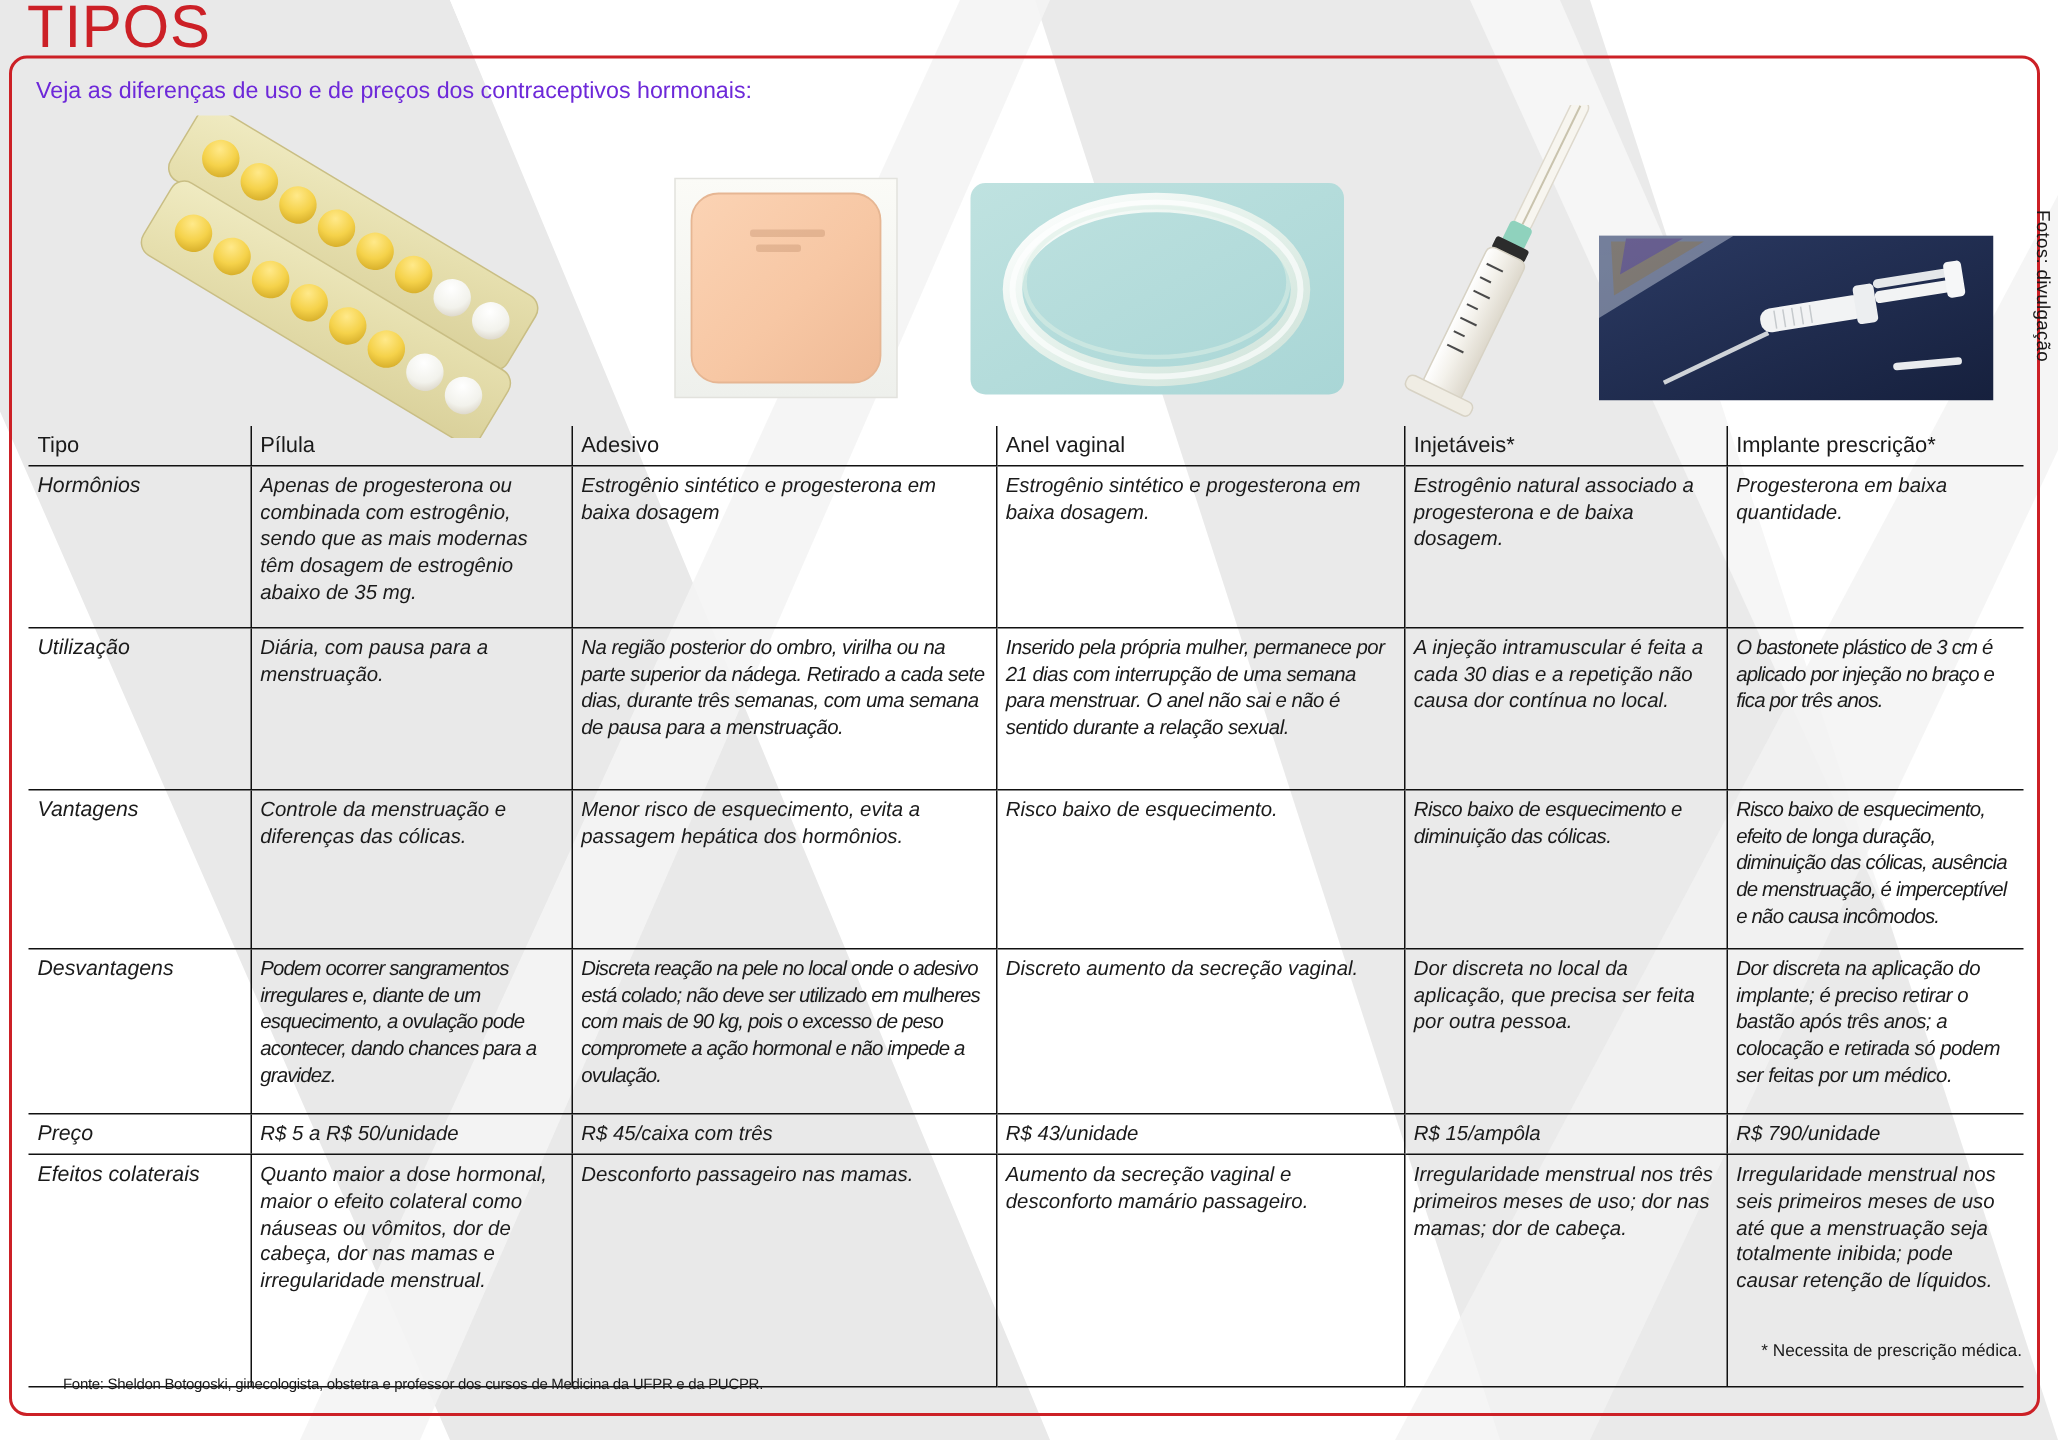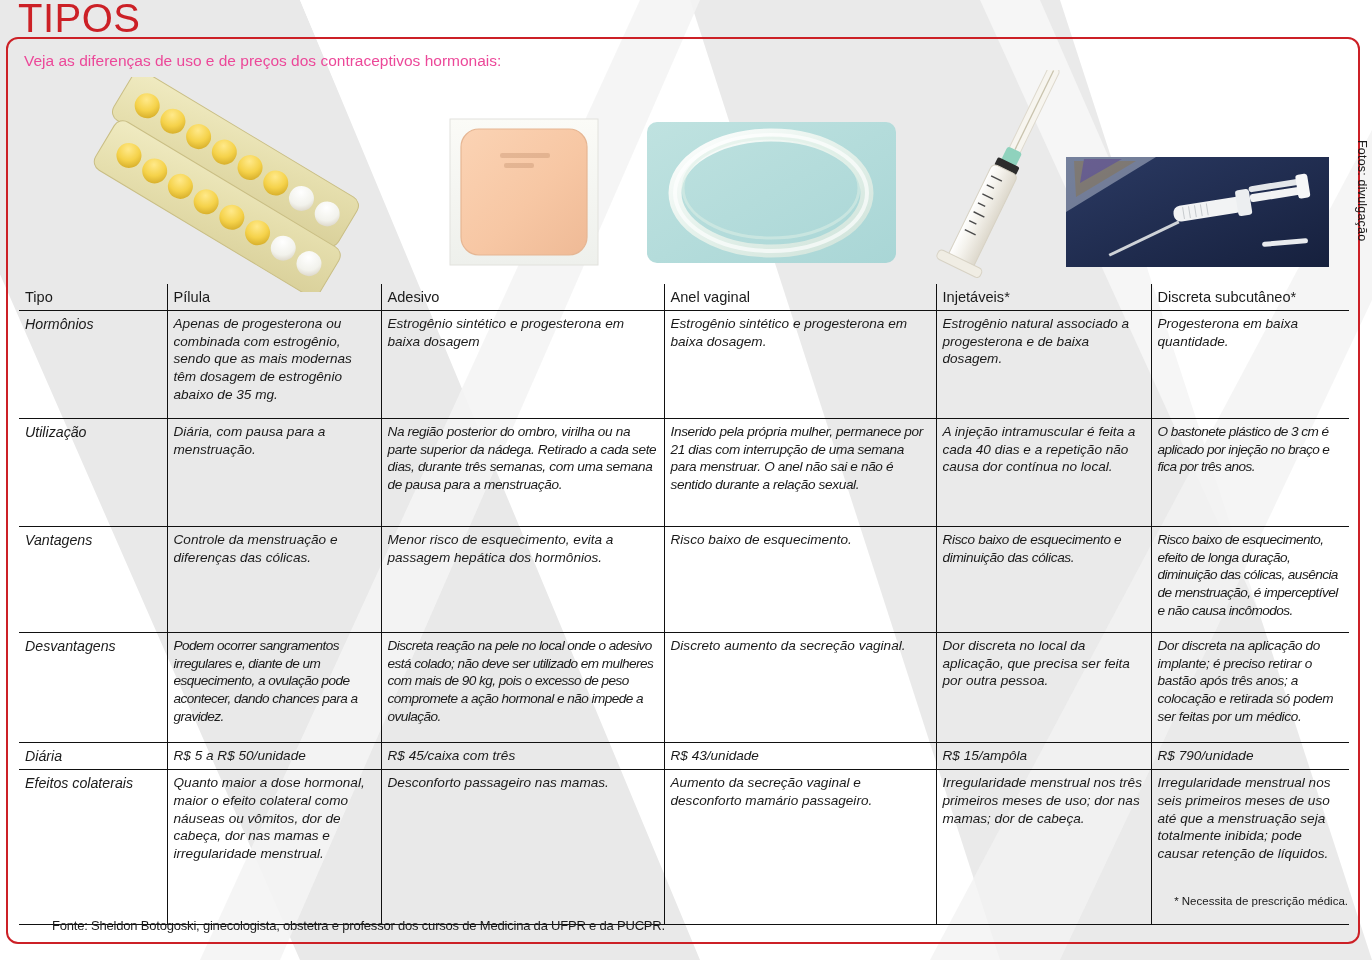--- a/index.html
+++ b/index.html
@@ -33,21 +33,21 @@
     border:2px solid #cc2026;
     border-radius:12px;
     box-sizing:border-box;
     z-index:2;
     background:transparent;
   }
 
   
   #intro{
     position:absolute;left:24px;top:52px;
-    font-size:15.5px;color:#ec4899;
+    font-size:15.5px;color:#6d28d9;
     z-index:6;
   }
 
   
   #photos{position:absolute;left:0;top:72px;width:1372px;height:220px;z-index:4;}
   .photo{position:absolute;}
 
   
   #photo-pill{left:60px;top:5px;width:330px;height:215px;}
   
@@ -110,21 +110,21 @@
 
   
   #medfootnote{
     position:absolute;right:24px;top:895px;
     font-size:11.5px;z-index:7;
   }
 
   
   #source{
     position:absolute;left:42px;top:918px;
-    font-size:13px;letter-spacing:-0.2px;z-index:7;margin-left:10px;
+    font-size:10px;letter-spacing:-0.2px;z-index:7;
   }
 </style>
 </head>
 <body>
 
 <div id="watermark">
   <svg width="1372" height="960" viewBox="0 0 1372 960">
     <defs>
       <linearGradient id="gsoft" x1="0" y1="0" x2="1" y2="1">
         <stop offset="0%" stop-color="#d9d9d9"></stop>
@@ -323,58 +323,58 @@
         <col class="c4">
         <col class="c5">
   </colgroup>
   <thead>
     <tr>
       <th class="c0">Tipo</th>
       <th class="sep">Pílula</th>
       <th class="sep">Adesivo</th>
       <th class="sep">Anel vaginal</th>
       <th class="sep">Injetáveis*</th>
-      <th class="sep">Discreta subcutâneo*</th>
+      <th class="sep">Implante prescrição*</th>
     </tr>
   </thead>
   <tbody>
     <tr style="height:108px">
       <td class="rowlabel">Hormônios</td>
       <td class="sep">Apenas de progesterona ou combinada com estrogênio, sendo que as mais modernas têm dosagem de estrogênio abaixo de 35 mg.</td>
       <td class="sep">Estrogênio sintético e progesterona em baixa dosagem</td>
       <td class="sep">Estrogênio sintético e progesterona em baixa dosagem.</td>
       <td class="sep">Estrogênio natural associado a progesterona e de baixa dosagem.</td>
       <td class="sep">Progesterona em baixa quantidade.</td>
     </tr>
     <tr style="height:108px">
       <td class="rowlabel">Utilização</td>
       <td class="sep">Diária, com pausa para a menstruação.</td>
       <td class="sep tight">Na região posterior do ombro, virilha ou na parte superior da nádega. Retirado a cada sete dias, durante três semanas, com uma semana de pausa para a menstruação.</td>
       <td class="sep tight">Inserido pela própria mulher, permanece por 21 dias com interrupção de uma semana para menstruar. O anel não sai e não é sentido durante a relação sexual.</td>
-      <td class="sep">A injeção intramuscular é feita a cada 40 dias e a repetição não causa dor contínua no local.</td>
+      <td class="sep">A injeção intramuscular é feita a cada 30 dias e a repetição não causa dor contínua no local.</td>
       <td class="sep tighter">O bastonete plástico de 3 cm é aplicado por injeção no braço e fica por três anos.</td>
     </tr>
     <tr style="height:106px">
       <td class="rowlabel">Vantagens</td>
       <td class="sep">Controle da menstruação e diferenças das cólicas.</td>
       <td class="sep">Menor risco de esquecimento, evita a passagem hepática dos hormônios.</td>
       <td class="sep">Risco baixo de esquecimento.</td>
       <td class="sep tight">Risco baixo de esquecimento e diminuição das cólicas.</td>
       <td class="sep tighter">Risco baixo de esquecimento, efeito de longa duração, diminuição das cólicas, ausência de menstruação, é imperceptível e não causa incômodos.</td>
     </tr>
     <tr style="height:110px">
       <td class="rowlabel">Desvantagens</td>
       <td class="sep tighter">Podem ocorrer sangramentos irregulares e, diante de um esquecimento, a ovulação pode acontecer, dando chances para a gravidez.</td>
       <td class="sep tighter">Discreta reação na pele no local onde o adesivo está colado; não deve ser utilizado em mulheres com mais de 90 kg, pois o excesso de peso compromete a ação hormonal e não impede a ovulação.</td>
       <td class="sep">Discreto aumento da secreção vaginal.</td>
       <td class="sep">Dor discreta no local da aplicação, que precisa ser feita por outra pessoa.</td>
       <td class="sep tight">Dor discreta na aplicação do implante; é preciso retirar o bastão após três anos; a colocação e retirada só podem ser feitas por um médico.</td>
     </tr>
     <tr style="height:24px">
-      <td class="rowlabel">Diária</td>
+      <td class="rowlabel">Preço</td>
       <td class="sep">R$ 5 a R$ 50/unidade</td>
       <td class="sep">R$ 45/caixa com três</td>
       <td class="sep">R$ 43/unidade</td>
       <td class="sep">R$ 15/ampôla</td>
       <td class="sep">R$ 790/unidade</td>
     </tr>
     <tr style="height:155px">
       <td class="rowlabel">Efeitos colaterais</td>
       <td class="sep">Quanto maior a dose hormonal, maior o efeito colateral como náuseas ou vômitos, dor de cabeça, dor nas mamas e irregularidade menstrual.</td>
       <td class="sep">Desconforto passageiro nas mamas.</td>

